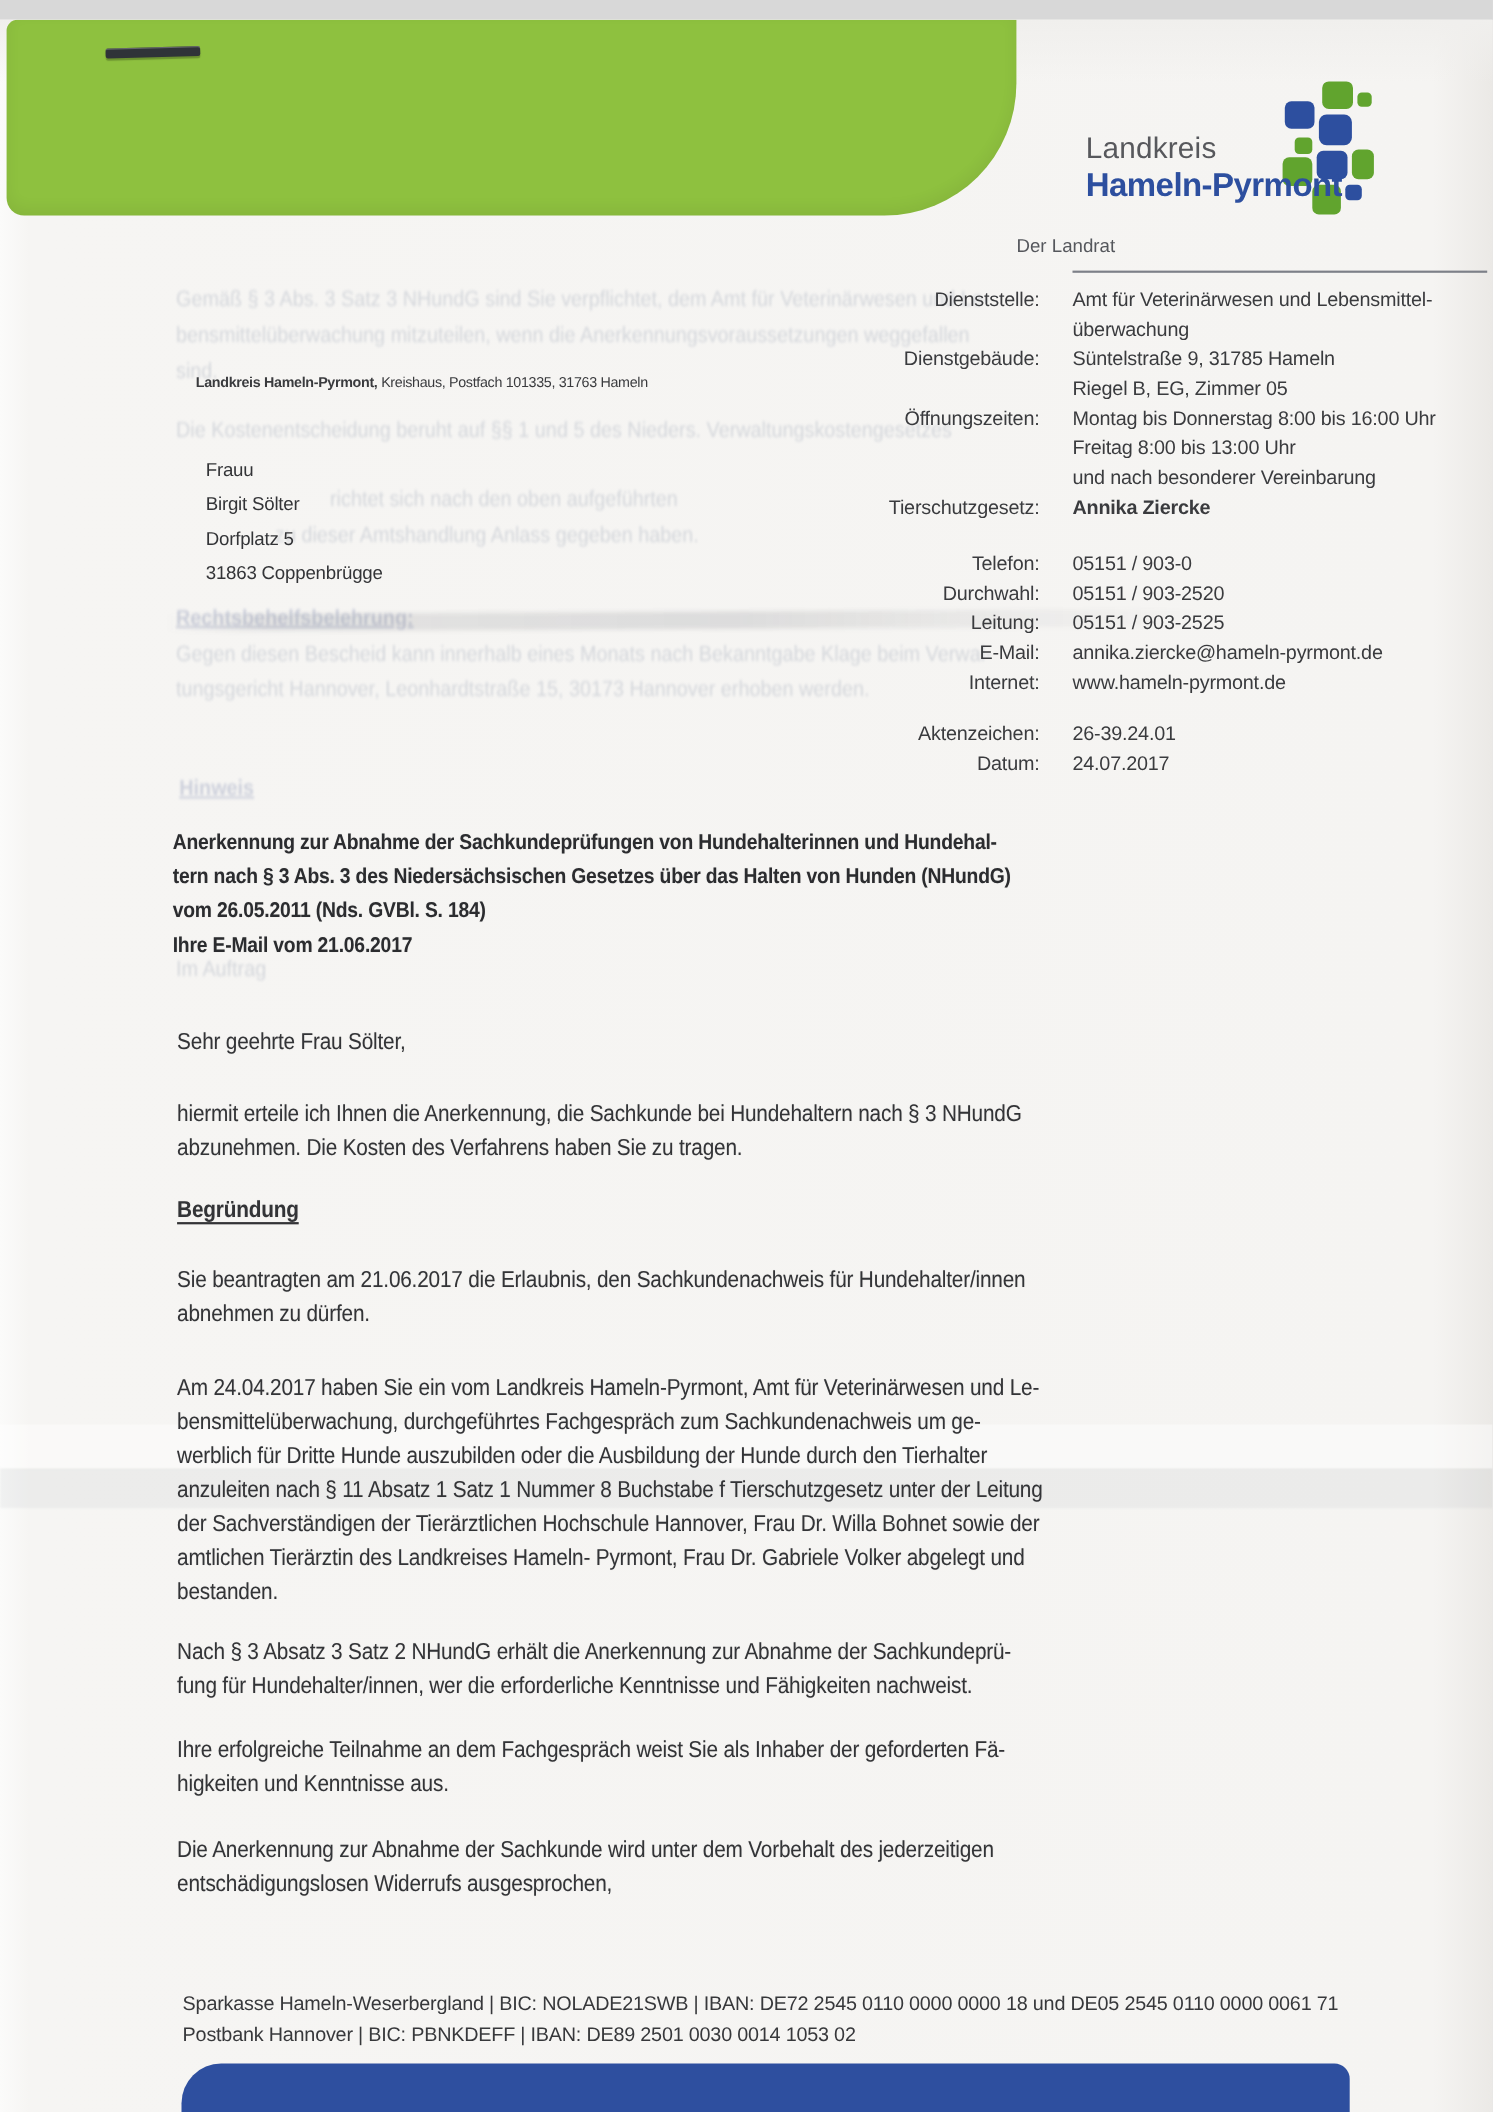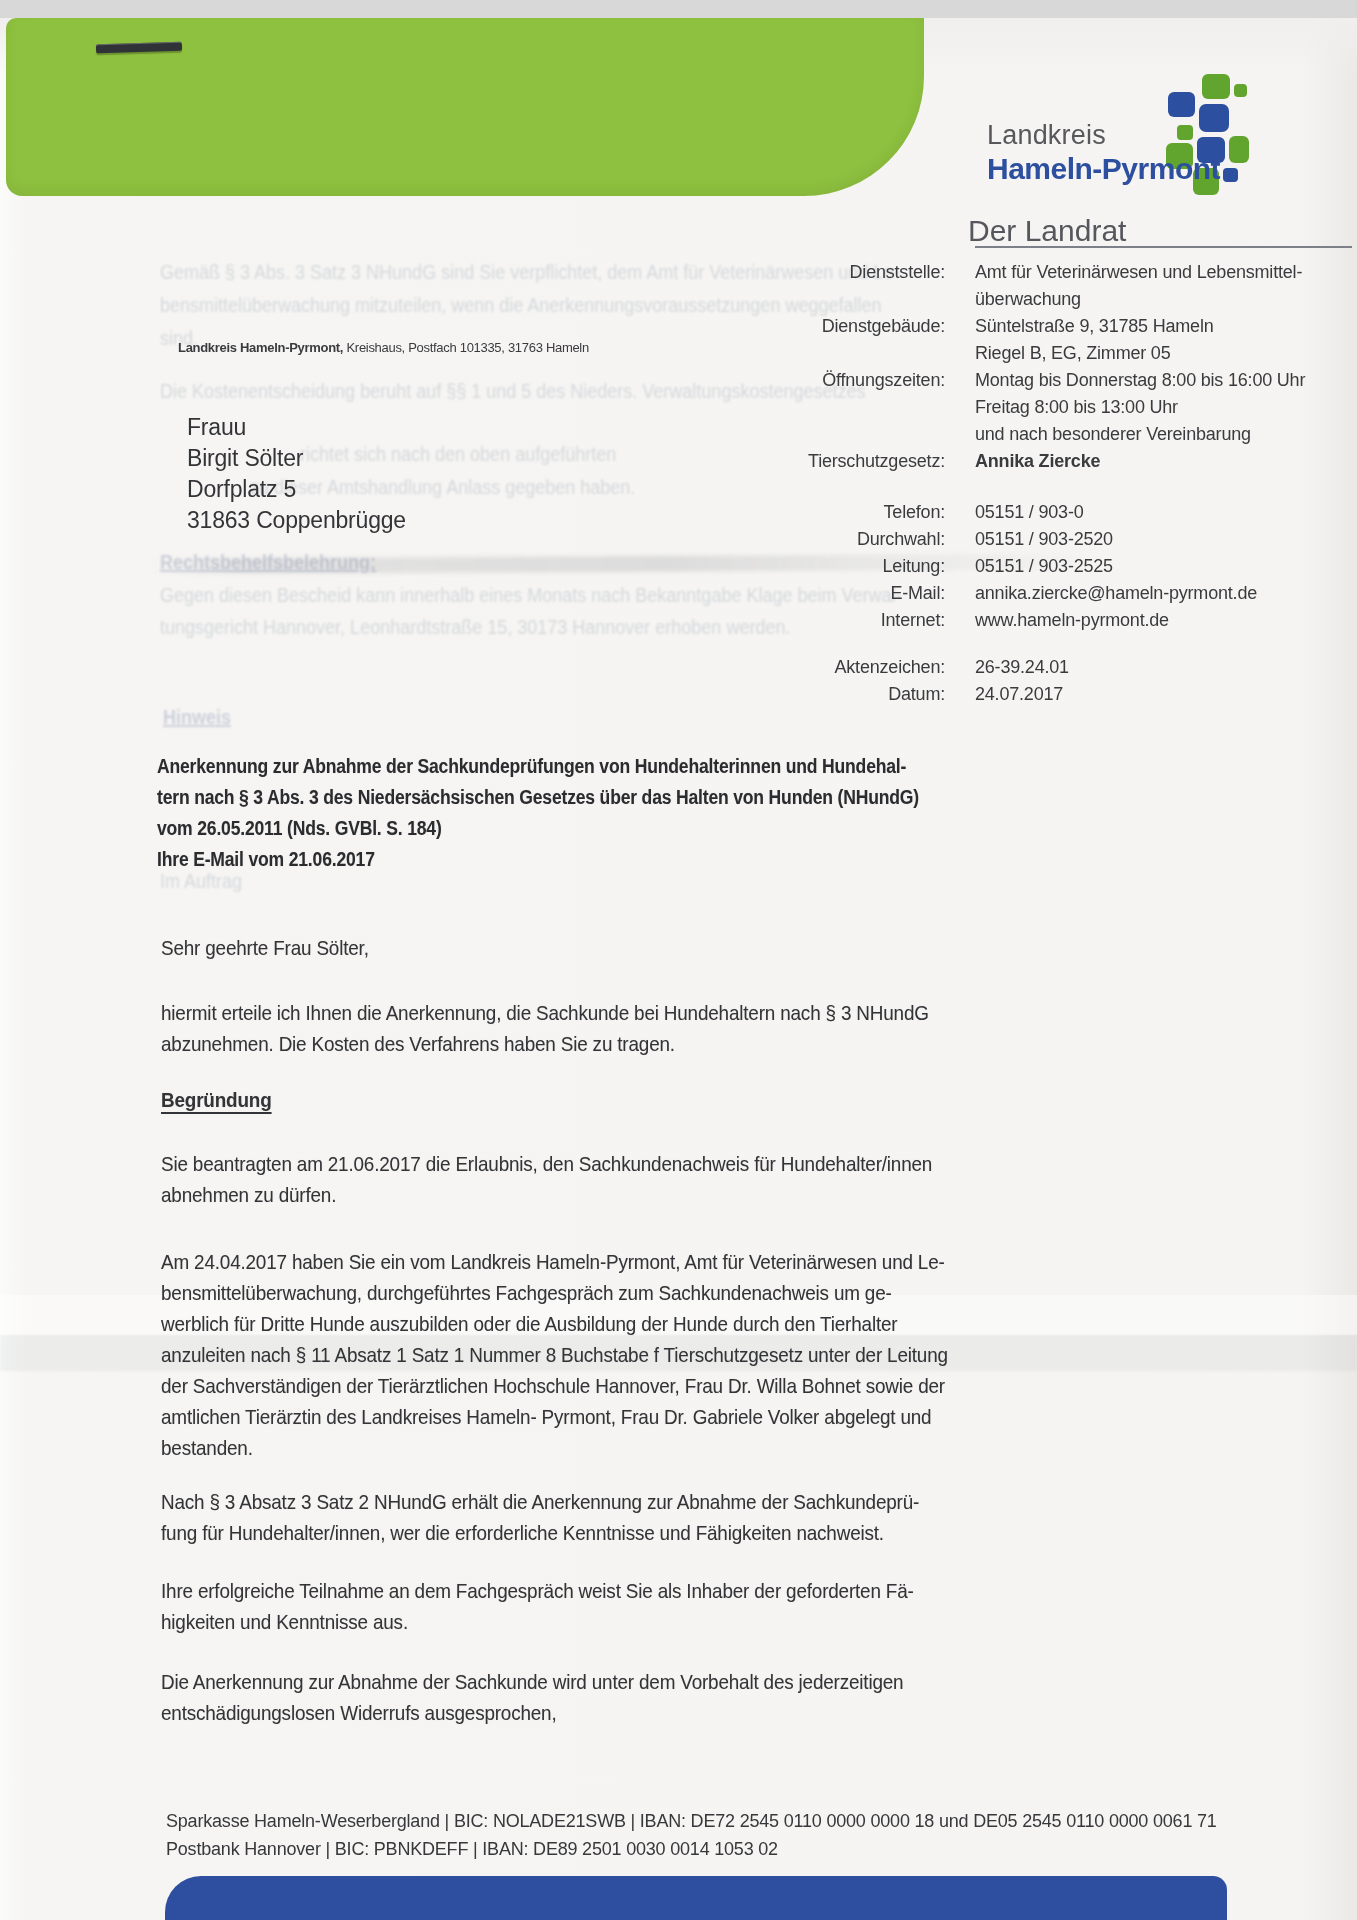--- a/index.html
+++ b/index.html
@@ -24,30 +24,30 @@
     position:absolute; left:96px; top:25px; width:86px; height:9px;
     background:#2f3338; transform:rotate(-1.6deg); border-radius:2px;
     box-shadow:0 2px 1px rgba(0,0,0,0.25), inset 0 1px 0 rgba(255,255,255,0.25);
   }
   .logo { position:absolute; left:1158px; top:50px; width:100px; height:132px; }
   .logo i { position:absolute; display:block; }
   .logo .g { background:var(--logo-green, #61a42e); }
   .logo .b { background:var(--brand-blue, #2d4f9f); }
   .lh-org      { position:absolute; left:987px; top:102px; font-size:27px; color:#57585c; letter-spacing:0.2px; }
   .lh-orgname  { position:absolute; left:987px; top:134px; font-size:30px; font-weight:bold; color:var(--brand-blue,#2d4f9f); letter-spacing:-0.5px;text-align:right; }
-  .lh-division { position:absolute; left:968px; top:196px; font-size:30px; color:#55575c; }
+  .lh-division { position:absolute; left:924px; top:196px; font-size:17px; color:#55575c; }
   .lh-rule     { position:absolute; left:975px; top:228px; width:377px; height:2px; background:#7d8088; }
   
   .irow { position:absolute; left:640px; width:717px; font-size:18px; line-height:22px; letter-spacing:-0.2px; color:#3a3b3e; white-space:nowrap; }
   .irow .il { display:inline-block; width:305px; text-align:right; margin-right:30px; vertical-align:top; }
   .irow .iv { display:inline-block; vertical-align:top; }
   .bold { font-weight:bold; }
   
   .sender { position:absolute; left:178px; top:322px; font-size:13px; letter-spacing:-0.3px; color:#3a3b3e; white-space:nowrap; }
-  .addr  { position:absolute; left:187px; top:394px; font-size:23px; line-height:31px; letter-spacing:-0.2px; color:#333437; }
+  .addr  { position:absolute; left:187px; top:394px; font-size:17px; line-height:31px; letter-spacing:-0.2px; color:#333437; }
   .tx { position:absolute; font-size:21px; line-height:31px; letter-spacing:-0.2px; white-space:nowrap;
         transform:scaleX(0.9); transform-origin:0 0; text-shadow:0 0 1px rgba(60,60,60,0.18); }
   .subject { left:157px; font-weight:bold; font-size:19.5px; color:#2b2c2f; }
   .bodytx  { left:161px; }
   .heading { left:161px; font-weight:bold; text-decoration:underline; text-underline-offset:5px; text-decoration-thickness:2px; }
   
   .footer { position:absolute; left:166px; font-size:18px; letter-spacing:-0.2px; line-height:28px; color:#37383b; white-space:nowrap; }
   .bottom-bar { position:absolute; left:165px; top:1858px; width:1062px; height:62px;
     background:var(--bar-blue,#2e4f9f); border-radius:36px 14px 0 0; }
   

